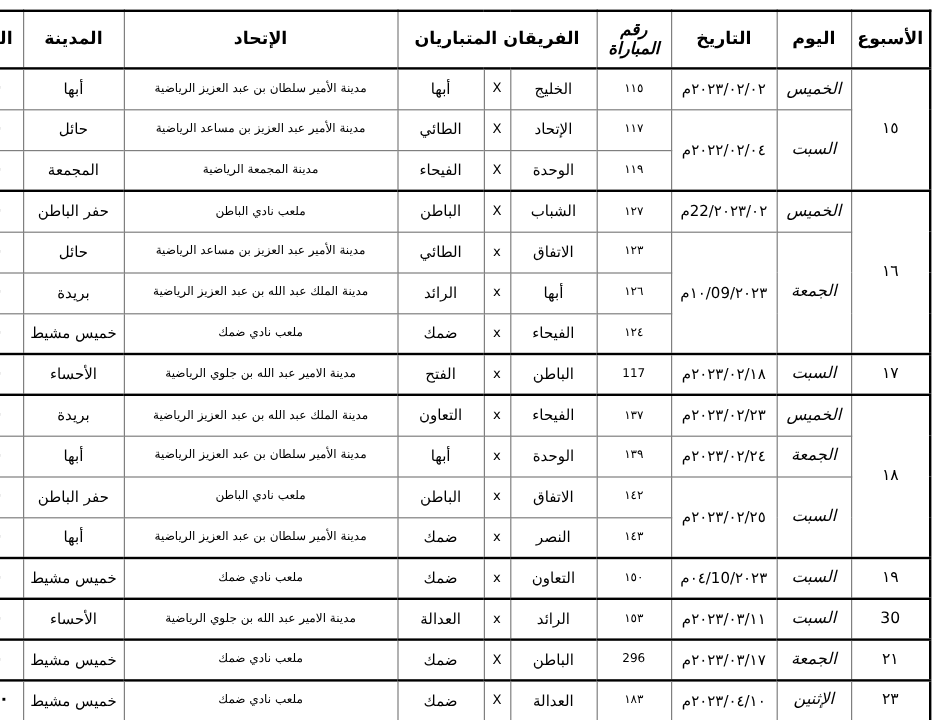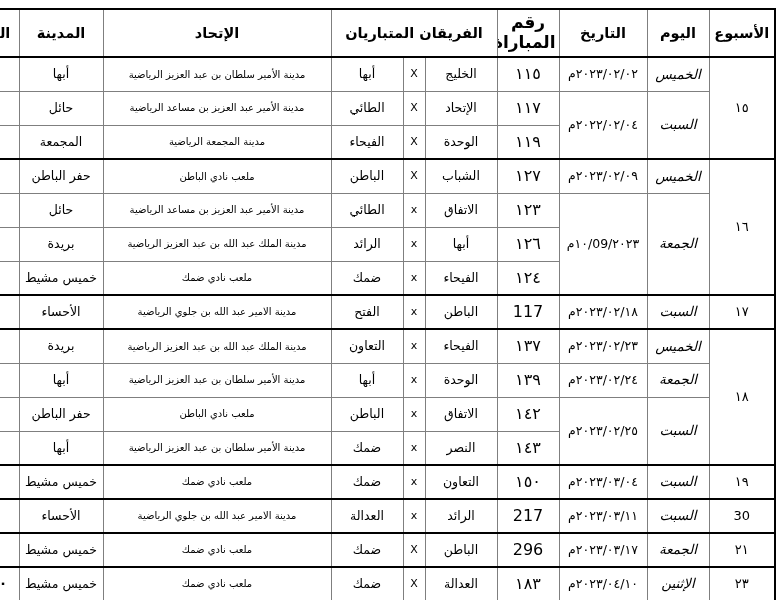--- a/index.html
+++ b/index.html
@@ -48,23 +48,24 @@
   
   thead th {
     background: #dfe6c6;
     font-weight: bold;
     font-size: 14.5px;
     height: 44px;
     border: 1px solid #000000;
     border-bottom: 2px solid #000000;
   }
   thead th.hdr-match {
-    font-size: 17px;
+    font-size: 14px;
     white-space: normal;
     line-height: 1.15;
+    font-style: italic;
   }
 
   
   col.c-week    { width: 66px; }
   col.c-day     { width: 62px; }
   col.c-date    { width: 88px; }
   col.c-matchno { width: 62px; }
   col.c-team-a  { width: 72px; }
   col.c-vs      { width: 22px; }
   col.c-team-b  { width: 72px; }
@@ -75,21 +76,21 @@
   
   td.week {
     background: #dfe6c6;
     font-size: 13px;
     font-weight: normal;
     border-right: 2px solid #000000;
     border-left: 1px solid #000000;
   }
   td.day      { font-size: 13.5px; font-style: italic; }
   td.date     { font-size: 12.5px; }
-  td.matchno  { font-size: 16px; }
+  td.matchno  { font-size: 10px; }
   td.team     { font-size: 12.5px; }
   td.vs       { font-size: 11px; }
   td.stadium  { font-size: 10px; }
   td.city     { font-size: 12.5px; white-space: normal; line-height: 1.05; }
   td.time     { font-size: 14px; font-weight: bold; }
 
   tr.wk-start > td { border-top: 2px solid #000000; }
   tbody tr:last-child > td { border-bottom: 2px solid #000000; }
 
   tbody tr { height: 34px; }
@@ -152,21 +153,21 @@
           <td class="team">الوحدة</td>
           <td class="vs">X</td>
           <td class="team">الفيحاء</td>
           <td class="stadium">مدينة المجمعة الرياضية</td>
           <td class="city">المجمعة</td>
           <td class="time">٦:٠٠م</td>
         </tr>
         <tr class="wk-start">
           <td class="week" rowspan="4">١٦</td>
           <td class="day">الخميس</td>
-          <td class="date">٢٠٢٣/٠٢/٠٩م</td>
+          <td class="date">٢٠٢٣/٠٢/22م</td>
           <td class="matchno">١٢٧</td>
           <td class="team">الشباب</td>
           <td class="vs">X</td>
           <td class="team">الباطن</td>
           <td class="stadium">ملعب نادي الباطن</td>
           <td class="city">حفر الباطن</td>
           <td class="time">٤:٠٠م</td>
         </tr>
         <tr>
           <td class="day" rowspan="3">الجمعة</td>
@@ -248,34 +249,34 @@
           <td class="team">النصر</td>
           <td class="vs">x</td>
           <td class="team">ضمك</td>
           <td class="stadium">مدينة الأمير سلطان بن عبد العزيز الرياضية</td>
           <td class="city">أبها</td>
           <td class="time">٦:٣٠م</td>
         </tr>
         <tr class="wk-start">
           <td class="week">١٩</td>
           <td class="day">السبت</td>
-          <td class="date">٢٠٢٣/٠٣/٠٤م</td>
+          <td class="date">٢٠٢٣/10/٠٤م</td>
           <td class="matchno">١٥٠</td>
           <td class="team">التعاون</td>
           <td class="vs">x</td>
           <td class="team">ضمك</td>
           <td class="stadium">ملعب نادي ضمك</td>
           <td class="city">خميس مشيط</td>
           <td class="time">٤:٠٠م</td>
         </tr>
         <tr class="wk-start">
           <td class="week">30</td>
           <td class="day">السبت</td>
           <td class="date">٢٠٢٣/٠٣/١١م</td>
-          <td class="matchno">217</td>
+          <td class="matchno">١٥٣</td>
           <td class="team">الرائد</td>
           <td class="vs">x</td>
           <td class="team">العدالة</td>
           <td class="stadium">مدينة الامير عبد الله بن جلوي الرياضية</td>
           <td class="city">الأحساء</td>
           <td class="time">٦:٠٠م</td>
         </tr>
         <tr class="wk-start">
           <td class="week">٢١</td>
           <td class="day">الجمعة</td>

